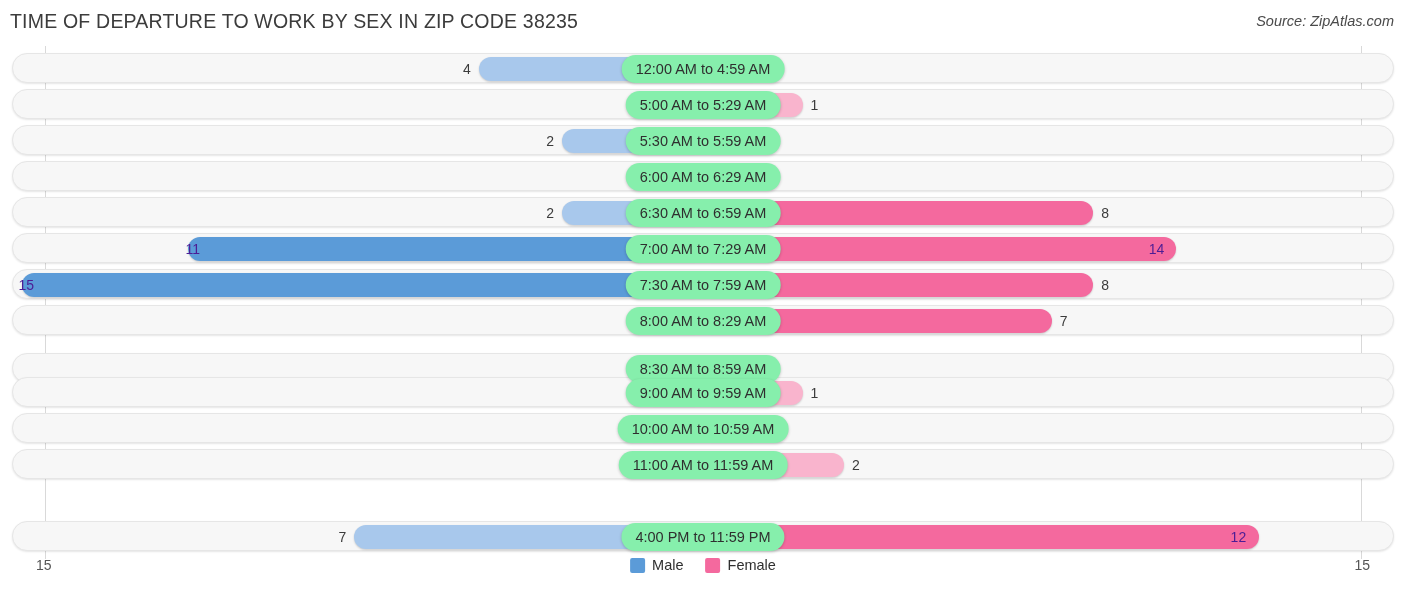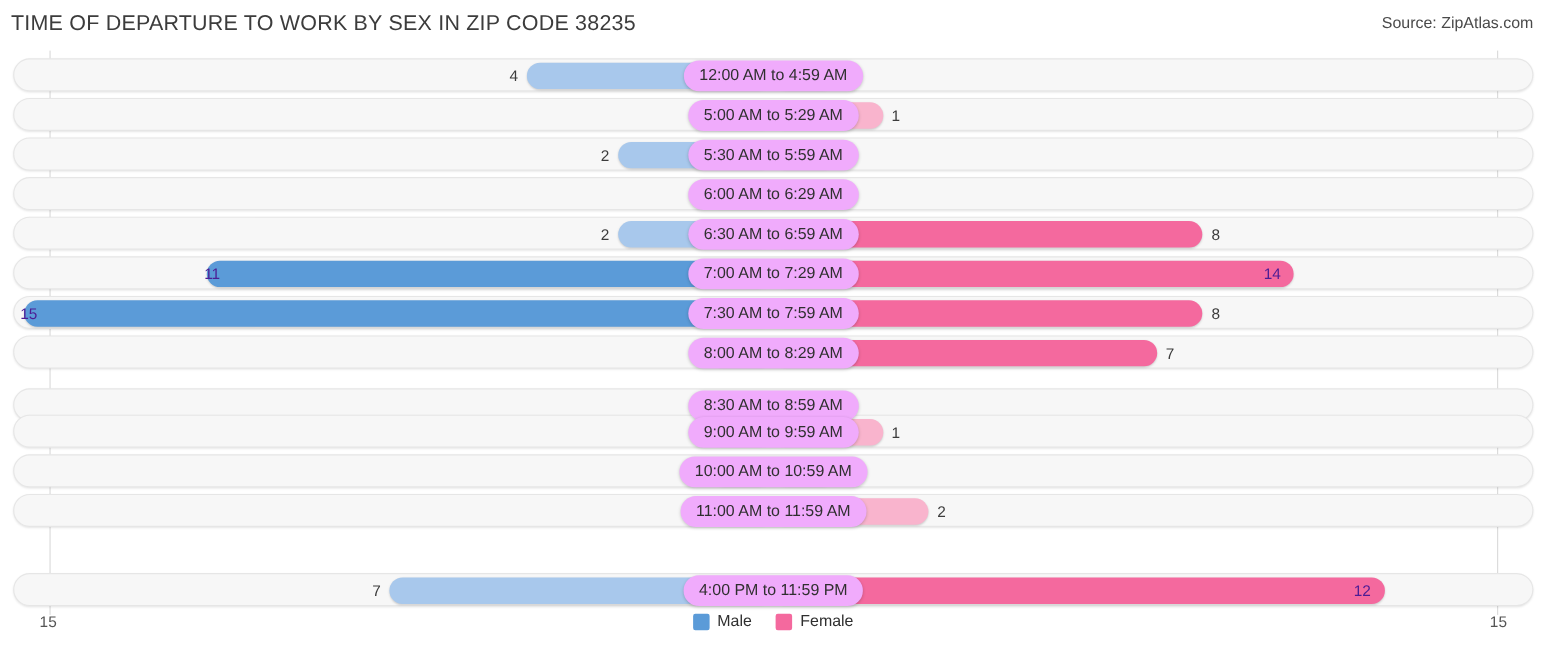--- a/index.html
+++ b/index.html
@@ -13,21 +13,21 @@
 
   
   .header { position: absolute; left: 0; top: 0; width: 1406px; height: 46px; }
   .title {
     position: absolute; left: 10px; top: 10px;
     font-size: 19.5px; letter-spacing: .2px;
     color: #3c3c3c; white-space: nowrap;
   }
   .source {
     position: absolute; right: 12px; top: 13px;
-    font-size: 14.5px; color: #4a4a4a;
+    font-size: 14.5px; font-style: italic; color: #4a4a4a;
     white-space: nowrap;
   }
 
   
   .plot { position: absolute; left: 0; top: 46px; width: 1406px; height: 505px; }
 
   .axis-line {
     position: absolute; top: 0; width: 1px; height: 513px;
     background: #d9d9d9;
   }
@@ -64,21 +64,21 @@
   .val.out-left  { text-align: right; }
   .val.out-right { text-align: left; }
   .val.inside    { color: #4c1d95; }
 
   
   .cat {
     position: absolute; top: 1px; left: 50%;
     transform: translateX(-50%);
     height: 28px; line-height: 28px;
     padding: 0 14px;
-    background: #f0abfc;
+    background: #86efac;
     border-radius: 14px;
     box-shadow: 0 1px 3px rgba(0,0,0,.22);
     font-size: 14.5px; color: #2f2f2f;
     white-space: nowrap;
     z-index: 5;
   }
 
   
   .footer { position: absolute; left: 0; top: 551px; width: 1406px; height: 44px; }
   .tick {

